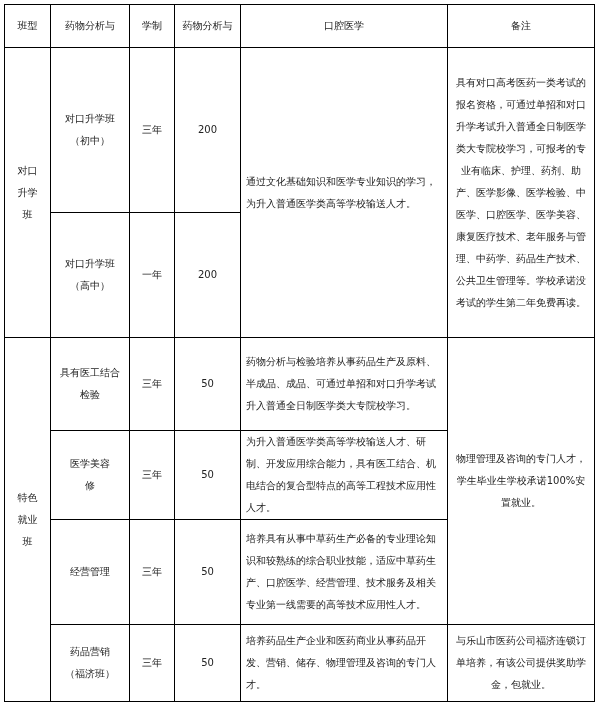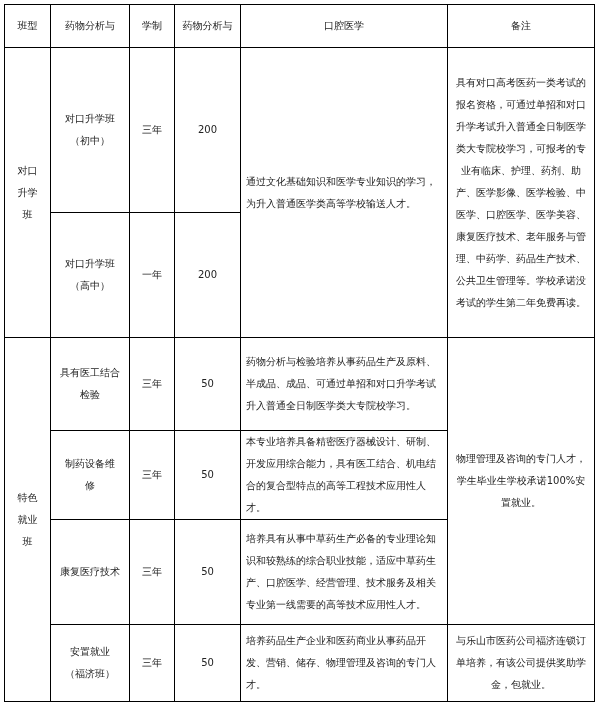--- a/index.html
+++ b/index.html
@@ -69,38 +69,38 @@
       <div>具有医工结合</div>
       <div>检验</div>
     </td>
     <td>三年</td>
     <td>50</td>
     <td class="goal">药物分析与检验培养从事药品生产及原料、半成品、成品、可通过单招和对口升学考试升入普通全日制医学类大专院校学习。</td>
     <td rowspan="3" class="note">物理管理及咨询的专门人才，学生毕业生学校承诺100%安置就业。</td>
   </tr>
   <tr style="height:84px">
     <td>
-      <div>制药设备维</div>
+      <div>医学美容</div>
       <div>修</div>
     </td>
     <td>三年</td>
     <td>50</td>
-    <td class="goal">本专业培养具备精密医疗器械设计、研制、开发应用综合能力，具有医工结合、机电结合的复合型特点的高等工程技术应用性人才。</td>
+    <td class="goal">为升入普通医学类高等学校输送人才、研制、开发应用综合能力，具有医工结合、机电结合的复合型特点的高等工程技术应用性人才。</td>
   </tr>
   <tr style="height:105px">
     <td>
-      <div>康复医疗技术</div>
+      <div>经营管理</div>
     </td>
     <td>三年</td>
     <td>50</td>
     <td class="goal">培养具有从事中草药生产必备的专业理论知识和较熟练的综合职业技能，适应中草药生产、口腔医学、经营管理、技术服务及相关专业第一线需要的高等技术应用性人才。</td>
   </tr>
   <tr style="height:77px">
     <td>
-      <div>安置就业</div>
+      <div>药品营销</div>
       <div>（福济班）</div>
     </td>
     <td>三年</td>
     <td>50</td>
     <td class="goal">培养药品生产企业和医药商业从事药品开发、营销、储存、物理管理及咨询的专门人才。</td>
     <td class="note">与乐山市医药公司福济连锁订单培养，有该公司提供奖助学金，包就业。</td>
   </tr>
 </tbody>
   </table>
 

